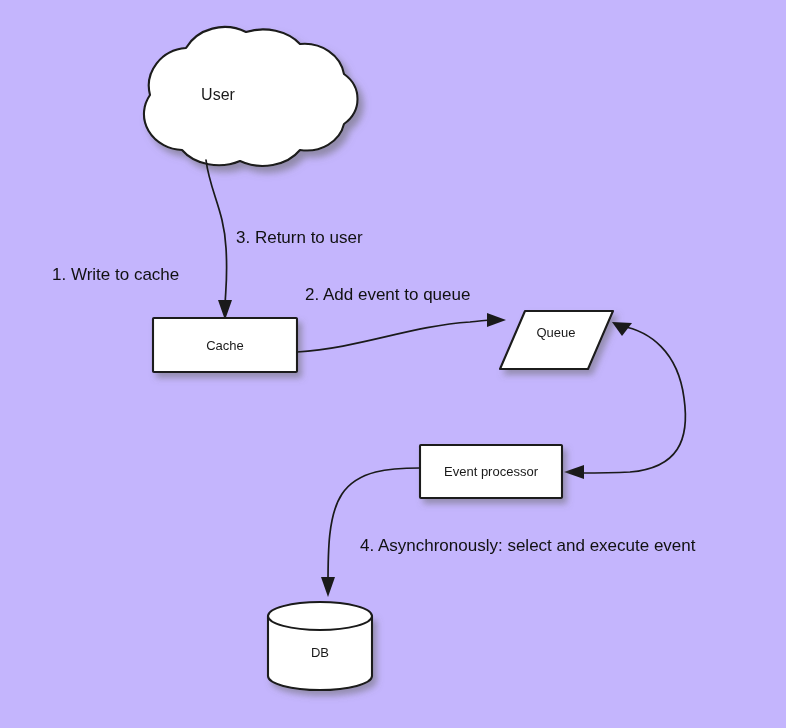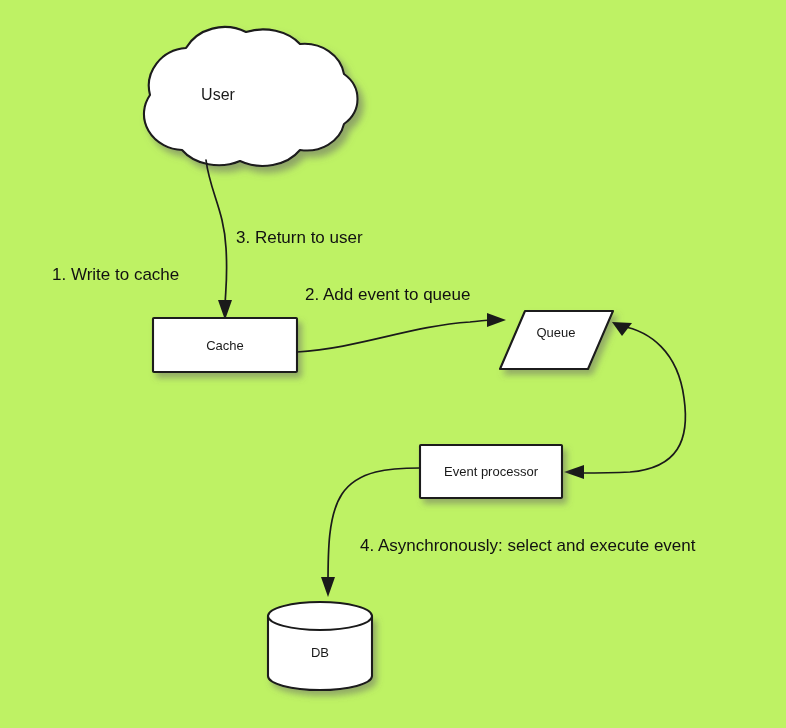--- a/index.html
+++ b/index.html
@@ -9,21 +9,21 @@
     background: #ffffff;
   }
   body {
     font-family: "Liberation Sans", sans-serif;
     color: #1a1a1a;
   }
   #diagram-root {
     position: relative;
     width: 786px;
     height: 728px;
-    background: #bef264;
+    background: #c4b5fd;
     overflow: hidden;
   }
   svg#diagram-svg {
     position: absolute;
     top: 0;
     left: 0;
     width: 786px;
     height: 728px;
     display: block;
   }

